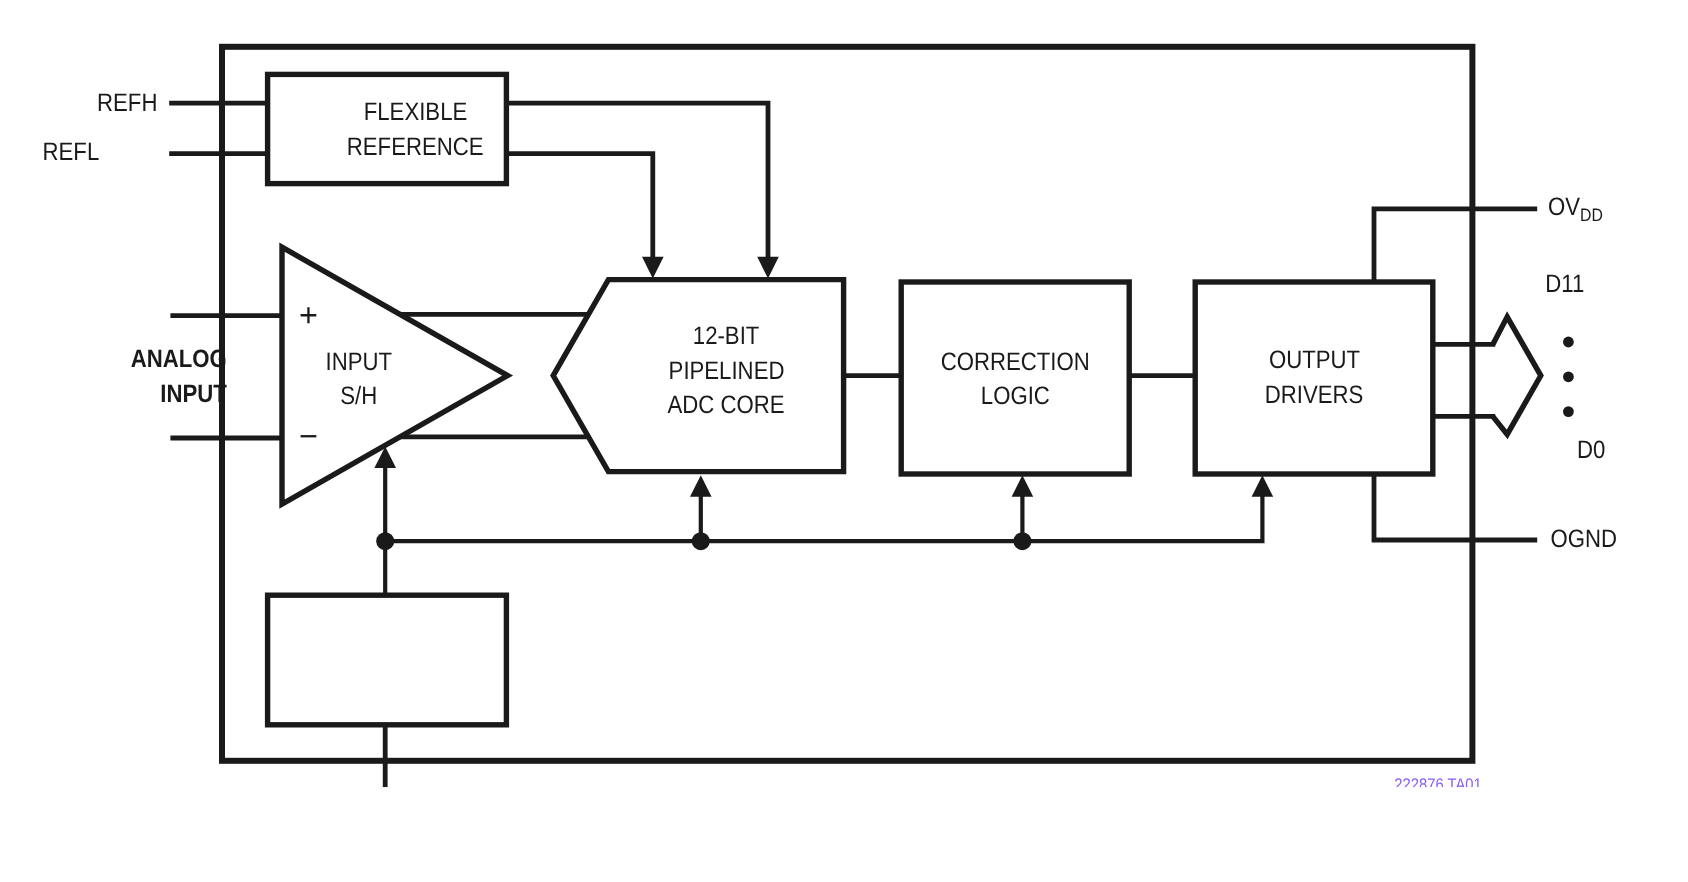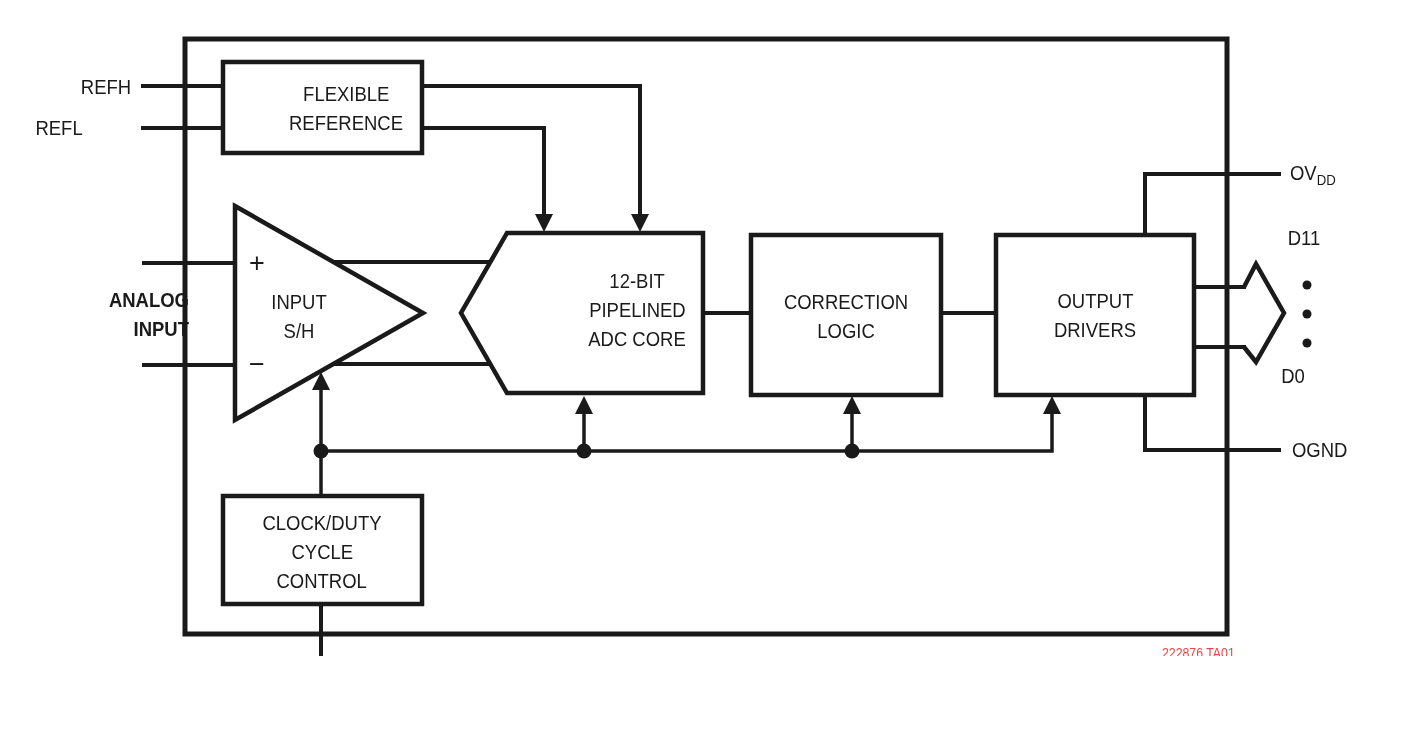--- a/index.html
+++ b/index.html
@@ -8,21 +8,21 @@
   .stage svg{position:absolute;left:0;top:0;}
   .label{position:absolute;color:#1a1a1a;font-size:21px;line-height:29px;white-space:nowrap;}
   .tc{transform:translate(-50%,-50%);text-align:center;}
   .tr{transform:translateY(-50%);text-align:right;}
   .tl{transform:translateY(-50%);text-align:center;}
   .cx{display:inline-block;transform:scaleX(0.88);transform-origin:50% 50%;}
   .tr .cx{transform-origin:100% 50%;}
   .tl .cx{transform-origin:0 50%;}
   .sign{position:absolute;color:#1a1a1a;font-size:27px;line-height:27px;transform:translate(-50%,-50%);}
   .sub{font-size:15px;vertical-align:-5px;letter-spacing:0;}
-  .note{font-size:14px;line-height:14px;color:#ef4444;}
+  .note{font-size:14px;line-height:14px;color:#8b5cf6;}
 </style>
 </head>
 <body>
 
 <div class="stage">
 
   <svg width="1407" height="735" viewBox="0 0 1407 735">
     <g stroke="#1a1a1a" fill="none" stroke-linejoin="miter">
 
       <rect x="185" y="39" width="1042" height="595" stroke-width="5"></rect>
@@ -86,52 +86,47 @@
 
   <div class="label tr" style="right:1218px;top:314px;font-weight:bold;">
     <div><span class="cx">ANALOG</span></div>
     <div><span class="cx">INPUT</span></div>
   </div>
 
   <div class="label tc" style="left:321px;top:697px;"><span class="cx">CLK</span></div>
 
   <div class="label tl" style="left:1290px;top:176px;"><span class="cx"><span>OV</span><span class="sub">DD</span></span></div>
   <div class="label tc" style="left:1304px;top:237px;"><span class="cx">D11</span></div>
-  <div class="label tc" style="left:1293px;top:375px;"><span class="cx">D0</span></div>
+  <div class="label tc" style="left:1326px;top:375px;"><span class="cx">D0</span></div>
   <div class="label tl" style="left:1292px;top:449px;"><span class="cx">OGND</span></div>
 
   <div class="label tc" style="left:322px;top:108px;margin-left:24px;">
     <div><span class="cx">FLEXIBLE</span></div>
     <div><span class="cx">REFERENCE</span></div>
   </div>
 
   <div class="label tc" style="left:299px;top:316px;">
     <div><span class="cx">INPUT</span></div>
     <div><span class="cx">S/H</span></div>
   </div>
   <div class="sign" style="left:257px;top:263px;"><span>+</span></div>
   <div class="sign" style="left:257px;top:364px;"><span>−</span></div>
 
-  <div class="label tc" style="left:605px;top:309px;margin-left:32px;">
+  <div class="label tc" style="left:605px;top:309px;">
     <div><span class="cx">12-BIT</span></div>
     <div><span class="cx">PIPELINED</span></div>
     <div><span class="cx">ADC CORE</span></div>
   </div>
 
   <div class="label tc" style="left:1095px;top:315px;">
     <div><span class="cx">OUTPUT</span></div>
     <div><span class="cx">DRIVERS</span></div>
   </div>
 
   <div class="label tc" style="left:846px;top:316px;">
     <div><span class="cx">CORRECTION</span></div>
     <div><span class="cx">LOGIC</span></div>
   </div>
 
-  <div class="label tc" style="left:322px;top:551px;">
-    <div><span class="cx">CLOCK/DUTY</span></div>
-    <div><span class="cx">CYCLE</span></div>
-    <div><span class="cx">CONTROL</span></div>
-  </div>
 
   <div class="label tr note" style="right:172px;top:653px;"><span class="cx">222876 TA01</span></div>
 
 </div>
 
 </body></html>

